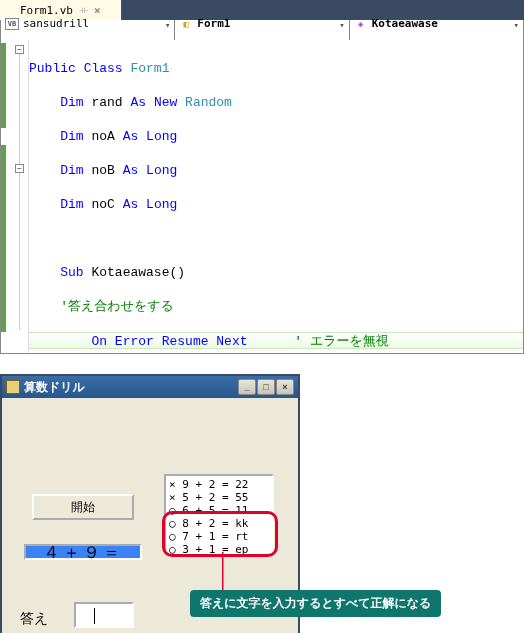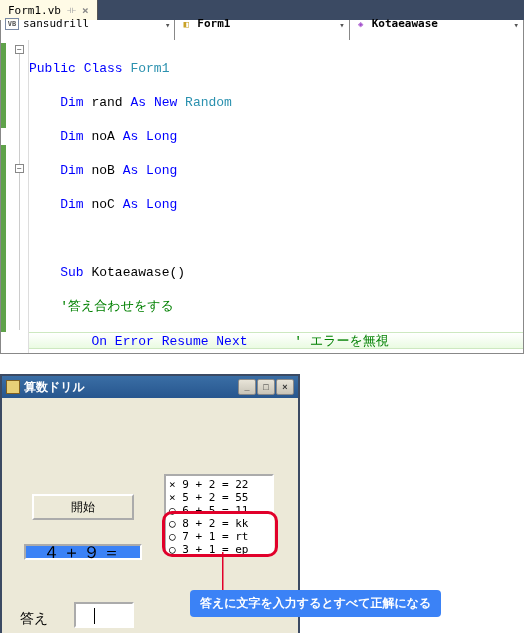--- a/index.html
+++ b/index.html
@@ -1,20 +1,20 @@
 <!DOCTYPE html>
 <html><head>
 <meta charset="utf-8">
 <style>
   * { box-sizing: border-box; margin: 0; padding: 0; }
   body { font-family: "Consolas", "MS Gothic", monospace; font-size: 12px; background: #fff; width: 524px; }
   
   
   .tab-bar { display: flex; height: 20px; background: #3b4a63; }
-  .tab { display: flex; align-items: center; padding: 0 8px; font-size: 11px; border-right: 1px solid #555; }
+  .tab { display: flex; align-items: center; padding: 0 20px; font-size: 11px; border-right: 1px solid #555; }
   .tab.active { background: #fffbe6; color: #000; }
   .tab.inactive { background: #4a5a7a; color: #fff; }
   .tab .pin { color: #aaa; margin-left: 6px; font-size: 10px; }
   .tab .close { margin-left: 6px; color: #888; font-weight: bold; }
   
   
   .dropdown-bar { display: flex; height: 20px; border: 1px solid #888; border-top: none; }
   .dropdown { flex: 1; display: flex; align-items: flex-end; padding: 10px 4px; border-right: 1px solid #888; font-size: 11px; background: #fff; }
   .dropdown:last-child { border-right: none; }
   .dd-icon { width: 14px; height: 12px; display: inline-flex; align-items: center; justify-content: center; margin-right: 4px; font-size: 9px; }
@@ -48,21 +48,21 @@
   .btn-start { position: absolute; left: 30px; top: 96px; width: 102px; height: 26px; background: #ece9d8; border: 2px outset #fff; font-size: 12px; }
   .expr-box { position: absolute; left: 22px; top: 146px; width: 118px; height: 16px; border: 2px inset #fff; background: #3b82f6; font-size: 17px; font-family: "MS Gothic"; letter-spacing: 3px; display:flex; align-items:center; justify-content:center; }
   .ans-label { position: absolute; left: 18px; top: 212px; font-size: 14px; }
   .ans-input { position: absolute; left: 72px; top: 204px; width: 60px; height: 26px; border: 2px inset #fff; background: #fff; }
   .ans-caret { position: absolute; left: 18px; top: 4px; width: 1px; height: 16px; background: #000; }
   .results-box { position: absolute; left: 162px; top: 76px; width: 110px; height: 80px; border: 2px inset #fff; background: #fff; font-family: "MS Gothic", monospace; font-size: 11px; line-height: 13px; padding: 2px 3px; }
   .results-box .row { white-space: nowrap; }
   .highlight-ring { position: absolute; left: 160px; top: 113px; width: 116px; height: 46px; border: 3px solid #e1002a; border-radius: 10px; pointer-events: none; }
   
   .callout-line { position: absolute; }
-  .callout-box { position: absolute; background: #3b82f6; color: #fff; font-size: 12px; padding: 5px 10px; border-radius: 4px; font-family: "MS Gothic", sans-serif; font-weight: bold; white-space: nowrap; }
+  .callout-box { position: absolute; background: #0f766e; color: #fff; font-size: 12px; padding: 5px 10px; border-radius: 4px; font-family: "MS Gothic", sans-serif; font-weight: bold; white-space: nowrap; }
 </style>
 </head>
 <body>
 
 <div class="tab-bar">
   <div class="tab active">
     <span>Form1.vb</span>
     <span class="pin">⟛</span>
     <span class="close">×</span>
   </div>

